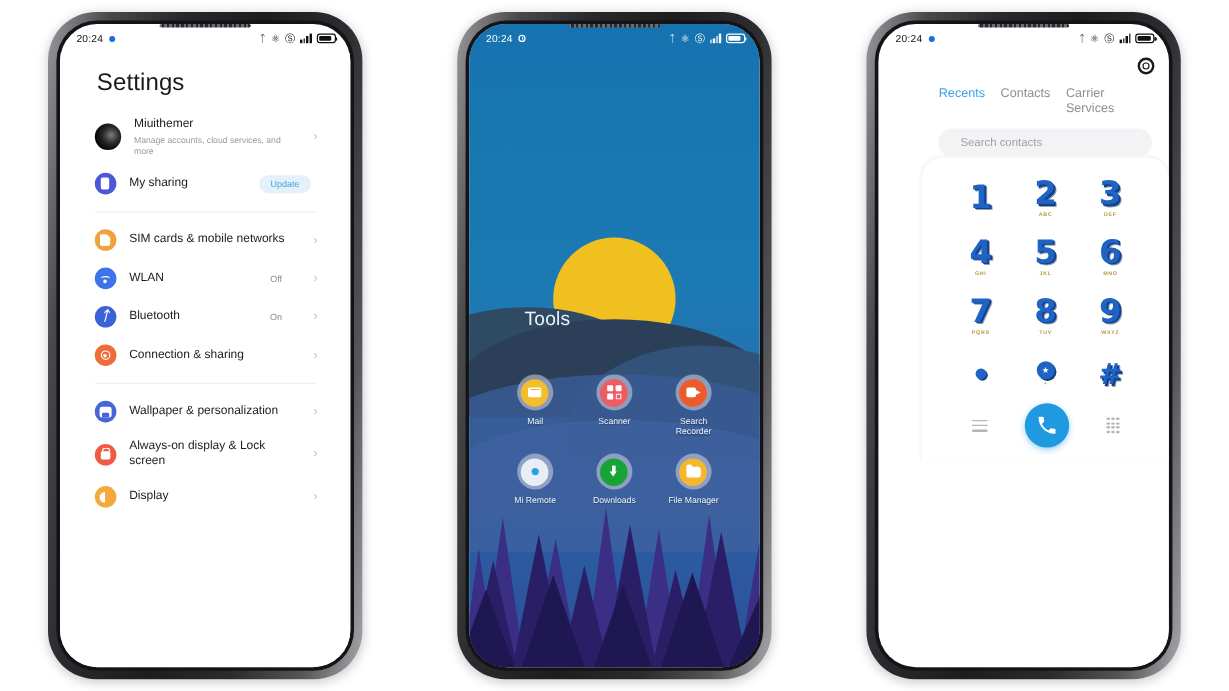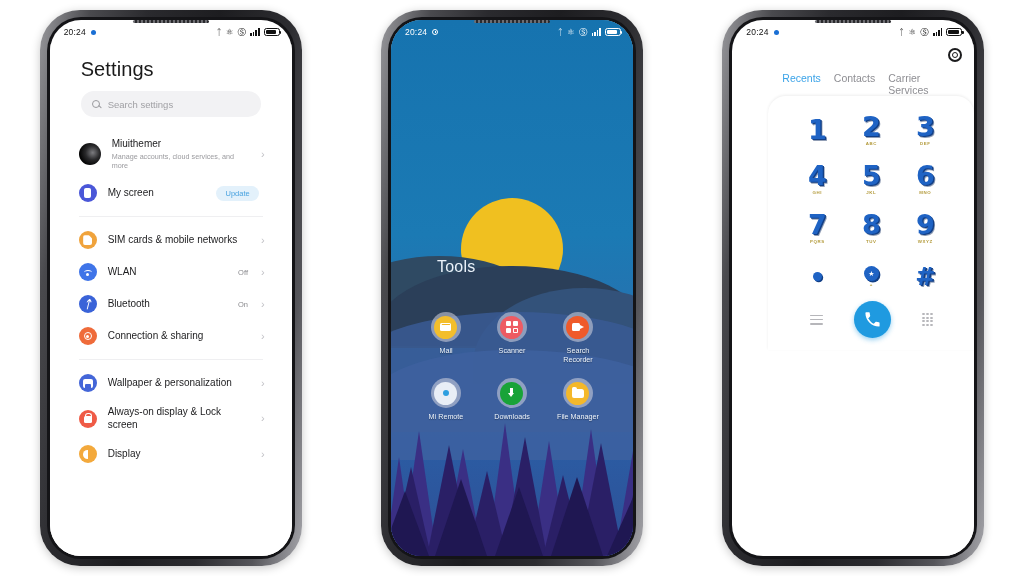--- a/index.html
+++ b/index.html
@@ -120,21 +120,21 @@
     padding: 7px 14px 7px 16px; min-height: 32px;
   }
   .srow .ic {
     width: 18px; height: 18px; border-radius: 50%;
     flex: none; display:flex; align-items:center; justify-content:center;
     position: relative;
   }
   .srow .txt { flex: 1; min-width: 0; }
   .srow .lbl { font-size: 10px; color: #1c1c1e; line-height: 1.25; }
   .srow .sub { font-size: 7.2px; color: #9a9a9e; line-height: 1.3; margin-top: 1px; }
-  .srow .val { font-size: 7.5px; color: #8a8a8e; margin-right: 2px; }
+  .srow .val { font-size: 7.5px; color: #8a8a8e; margin-right: 15px; }
   .chev { color: #c2c2c6; font-size: 11px; line-height: 1; flex: none; }
   .divider { height: 1px; background: #efeff1; margin: 7px 16px; }
   .badge-update {
     background: #e3f1fb; color: #4aa3e0; font-size: 7.5px;
     border-radius: 10px; padding: 3px 9px; margin-right: 6px;
   }
   .avatar-dark {
     width: 22px; height: 22px; border-radius: 50%;
     background: radial-gradient(circle at 62% 44%, #7c7c80 0%, #2a2a2c 38%, #050505 70%);
     flex: none;
@@ -315,39 +315,35 @@
               </span>
             <span class="batt">
                 <i></i>
               </span>
           </div>
         </div>
 
         <div class="settings-body">
           <div class="settings-title">Settings</div>
 
-          <div class="search-pill">
-            <span class="mag"></span>
-            <span class="search-ph">Search settings</span>
-          </div>
 
           <div class="srow">
             <span class="avatar-dark"></span>
             <span class="txt">
               <span class="lbl" style="display:block">Miuithemer</span>
               <span class="sub" style="display:block">Manage accounts, cloud services, and more</span>
             </span>
             <span class="chev">›</span>
           </div>
 
           <div class="srow">
             <span class="ic" style="background:#4a57d8">
                 <i class="g-phone"></i>
               </span>
-            <span class="txt lbl">My screen</span>
+            <span class="txt lbl">My sharing</span>
             <span class="badge-update">Update</span>
           </div>
 
           <div class="divider"></div>
 
           <div class="srow">
             <span class="ic" style="background:#f0a33c">
                 <i class="g-sim"></i>
               </span>
             <span class="txt lbl">SIM cards &amp; mobile networks</span>
@@ -563,20 +559,24 @@
         </div>
 
         <div class="dial">
           <div class="dial-top">
             <div class="gear"></div>
             <div class="tabs">
               <span class="tab active">Recents</span>
               <span class="tab">Contacts</span>
               <span class="tab">Carrier Services</span>
             </div>
+            <div class="dial-search">
+              <span class="mag"></span>
+              <span class="search-ph">Search contacts</span>
+            </div>
           </div>
 
 
           <div class="keypad-card">
             <div class="keys">
               <div class="key">
                 <span class="num">1</span>
                 <span class="sub"></span>
               </div>
               <div class="key">

